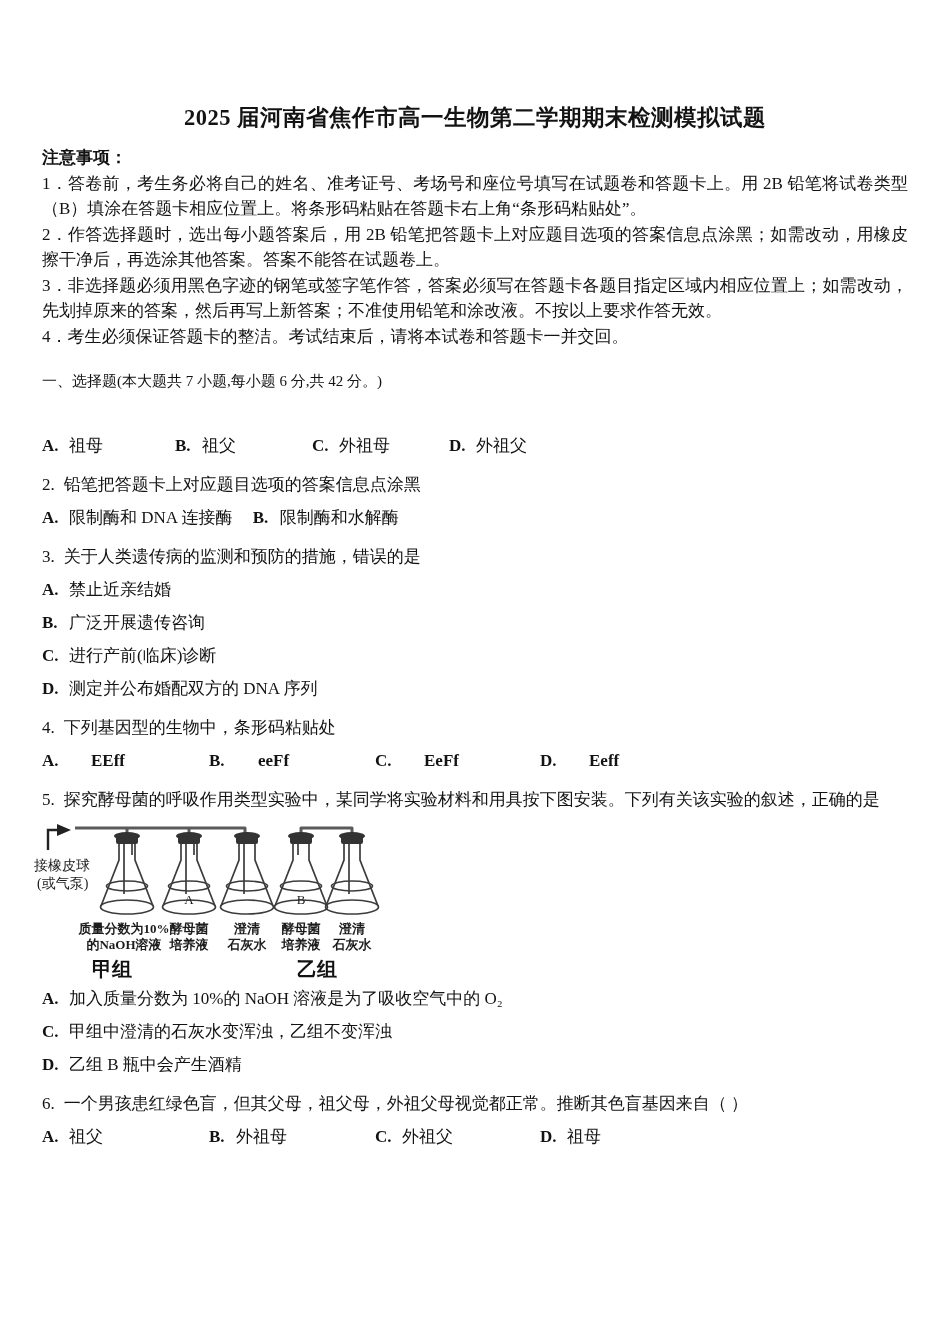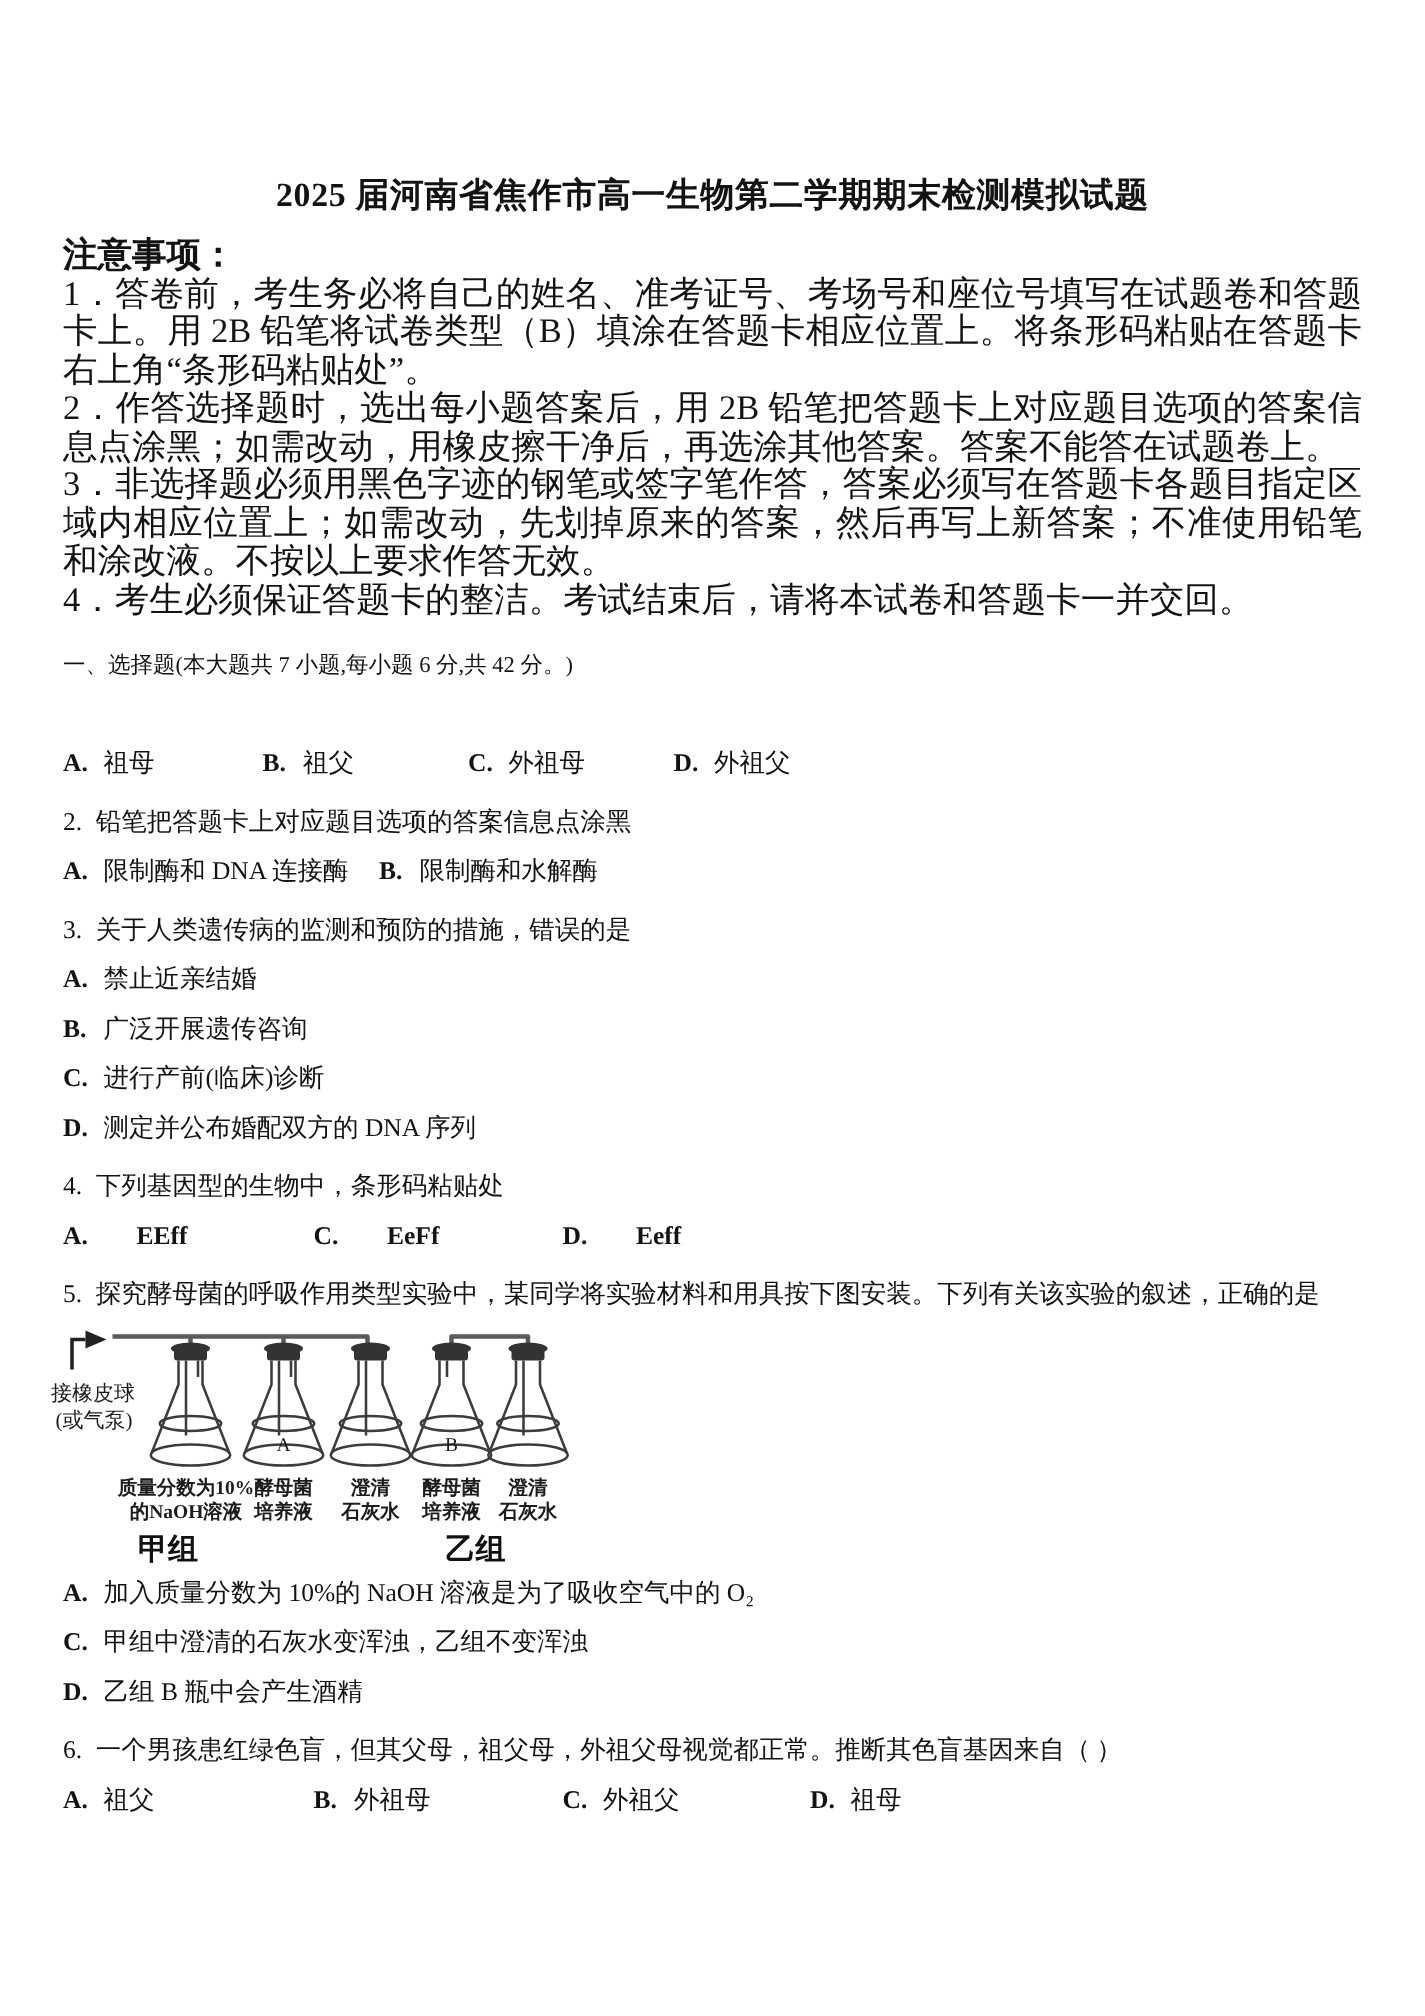--- a/index.html
+++ b/index.html
@@ -1,32 +1,32 @@
 <!DOCTYPE html>
 <html><head>
 <meta charset="utf-8">
 <style>
   html,body{margin:0;padding:0;background:#ffffff;}
   .page{
     position:relative;
     width:950px;height:1344px;
     box-sizing:border-box;
-    padding:12px 42px 0 42px;
+    padding:0 42px 0 42px;
     background:#ffffff;
     color:#131313;
     font-family:"Liberation Serif","DejaVu Serif",serif;
     overflow:hidden;
   }
   .title{
     margin:0;padding-top:102px;
     font-size:22.5px;line-height:31px;
     font-weight:bold;text-align:center;
     letter-spacing:0.5px;
   }
-  .notice{margin-top:12px;font-size:23px;line-height:25.5px;}
+  .notice{margin-top:12px;font-size:17px;line-height:25.5px;}
   .notice-head{font-weight:bold;}
   .notice p{margin:0;text-align:justify;}
   .sec{margin-top:19px;font-size:15px;line-height:27px;}
   .q{margin-top:6px;font-size:17px;}
   .stem{margin:0;line-height:33px;text-align:justify;}
   .qnum{margin-right:9px;}
   .opts-row{line-height:33px;}
   .letter{font-weight:bold;display:inline-block;min-width:27px;}
   .grid1{display:grid;grid-template-columns:133px 137px 137px auto;line-height:33px;margin-top:34px;}
   .grid2{display:grid;grid-template-columns:167px 166px 165px auto;line-height:33px;}
@@ -81,20 +81,21 @@
     <div class="opts-row"><span class="letter">A.</span><span>禁止近亲结婚</span></div>
     <div class="opts-row"><span class="letter">B.</span><span>广泛开展遗传咨询</span></div>
     <div class="opts-row"><span class="letter">C.</span><span>进行产前(临床)诊断</span></div>
     <div class="opts-row"><span class="letter">D.</span><span>测定并公布婚配双方的 DNA 序列</span></div>
   </div>
 
   <div class="q">
     <p class="stem"><span class="qnum">4.</span><span>下列基因型的生物中，条形码粘贴处</span></p>
     <div class="grid2">
       <span><span class="letter">A.</span><span class="latin">EEff</span></span>
+      <span><span class="letter">B.</span><span class="latin">eeFf</span></span>
       <span><span class="letter">C.</span><span class="latin">EeFf</span></span>
       <span><span class="letter">D.</span><span class="latin">Eeff</span></span>
     </div>
   </div>
 
   <div class="q">
     <p class="stem"><span class="qnum">5.</span><span>探究酵母菌的呼吸作用类型实验中，某同学将实验材料和用具按下图安装。下列有关该实验的叙述，正确的是</span></p>
 
     <svg class="diagram" width="420" height="160" viewBox="0 0 420 160">
 

